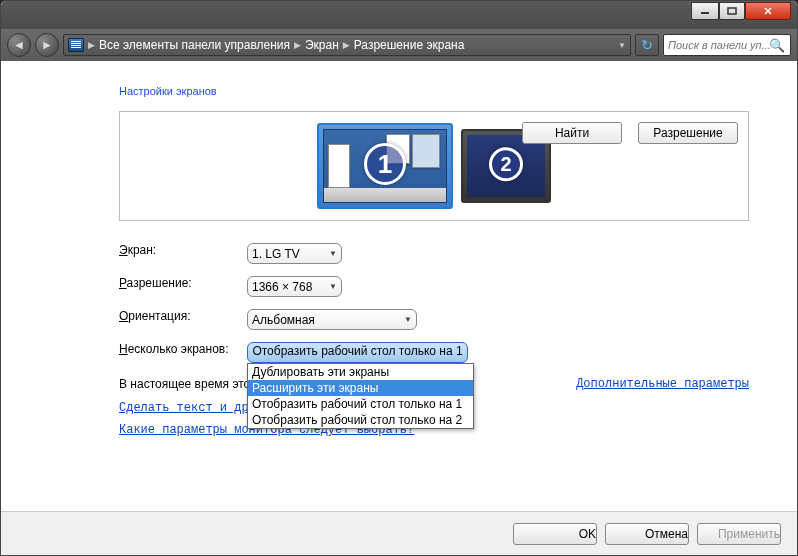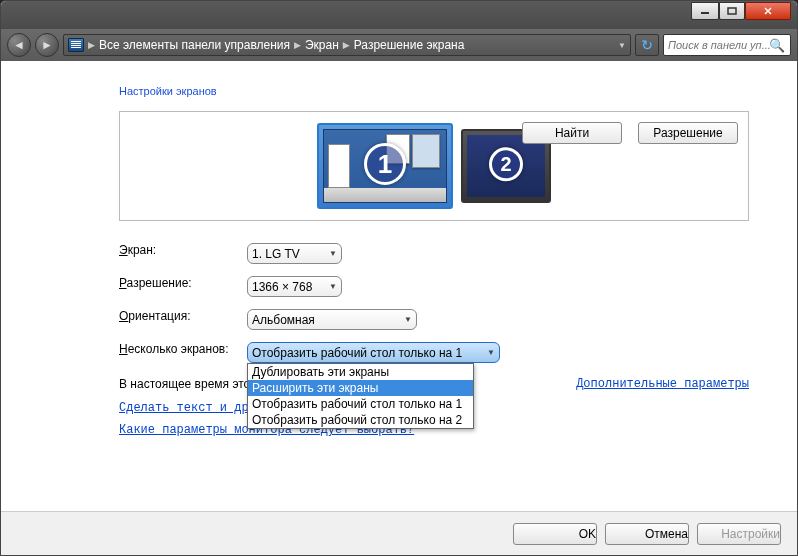--- a/index.html
+++ b/index.html
@@ -48,21 +48,21 @@
 
 .form-row { display: flex; align-items: flex-start; margin-bottom: 12px; font-size: 12px; }
 .form-row label { width: 128px; }
 .form-row label u { text-decoration: underline; }
 .select { height: 21px; border: 1px solid #888; background: linear-gradient(#fff,#eee); font-size: 12px; padding: 1px 4px; border-radius: 6px; position: relative; display: inline-flex; align-items: center; justify-content: space-between; gap: 6px; }
 .select .arr { font-size: 8px; color: #444; }
 .select.open { background: linear-gradient(#cde6ff,#9ecaef); border-color: #2a6acc; }
 .sel-display { width: 95px; }
 .sel-res { width: 95px; }
 .sel-orient { width: 170px; }
-.sel-multi { width: 253px; position: relative; }
+.sel-multi { width: 221px; position: relative; flex-direction: column; }
 
 .dropdown { position: absolute; top: 20px; left: -1px; width: 227px; background: #fff; border: 1px solid #666; z-index: 10; box-shadow: 1px 2px 4px rgba(0,0,0,0.3); }
 .dropdown div { padding: 1px 4px; font-size: 12px; }
 .dropdown div.hl { background: #3a8adf; color: #fff; }
 
 .main-display-row { display: flex; align-items: center; justify-content: space-between; font-size: 12px; margin: 14px 0 10px 0; }
 .link { color: #0645cc; font-size: 12px; display: block; margin-bottom: 8px; font-family: Liberation Mono, monospace; }
 
 .footer { position: absolute; bottom: 0; left: 0; right: 0; height: 44px; background: #f0f0f0; border-top: 1px solid #ccc; display: flex; align-items: center; justify-content: flex-end; gap: 8px; padding: 0 16px; }
 .footer button { width: 84px; height: 22px; font-size: 12px; border: 1px solid #888; background: linear-gradient(#fdfdfd,#e5e5e5); border-radius: 3px; text-align: right; }
@@ -182,16 +182,16 @@
       <a class="link" style="margin:0" href="#">Дополнительные параметры</a>
     </div>
 
     <a class="link" href="#">Сделать текст и другие элементы больше или меньше</a>
     <a class="link" href="#">Какие параметры монитора следует выбрать?</a>
   </div>
 
   <div class="footer">
     <button>OK</button>
     <button>Отмена</button>
-    <button disabled="">Настройки</button>
+    <button disabled="">Применить</button>
   </div>
 
 </div>
 
 </body></html>

